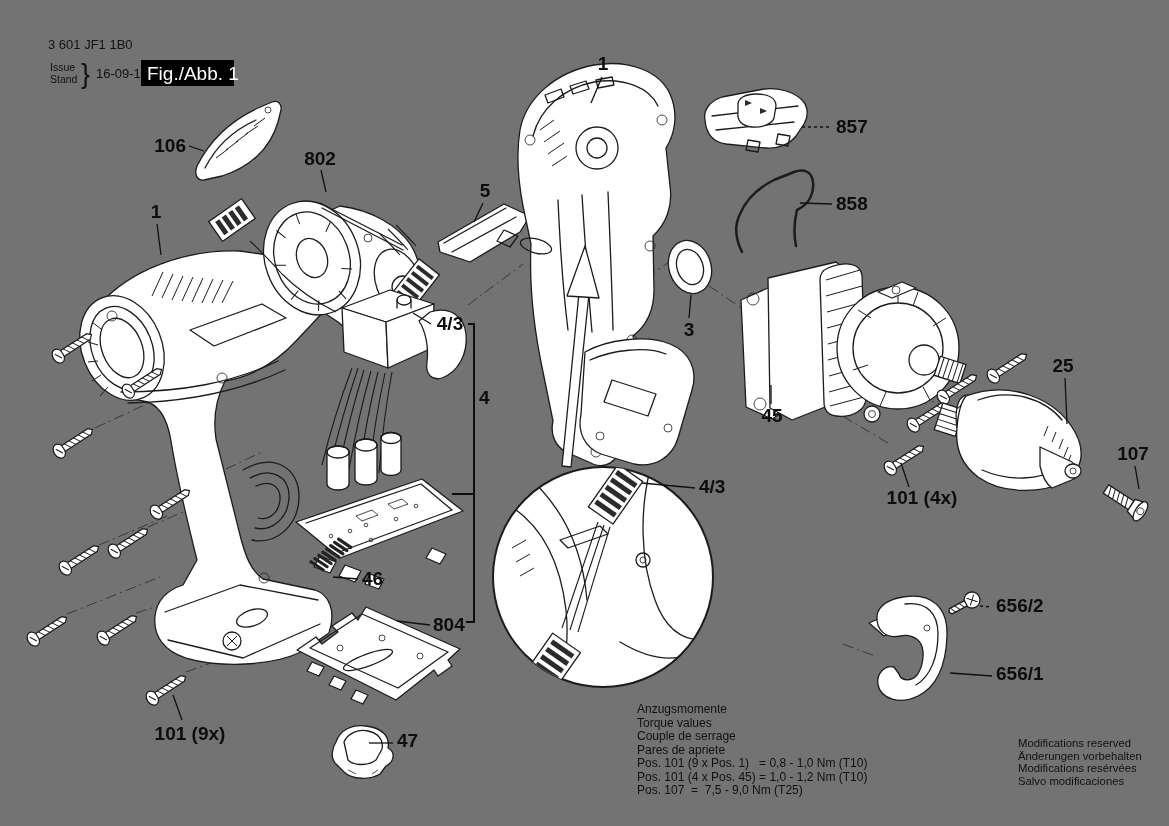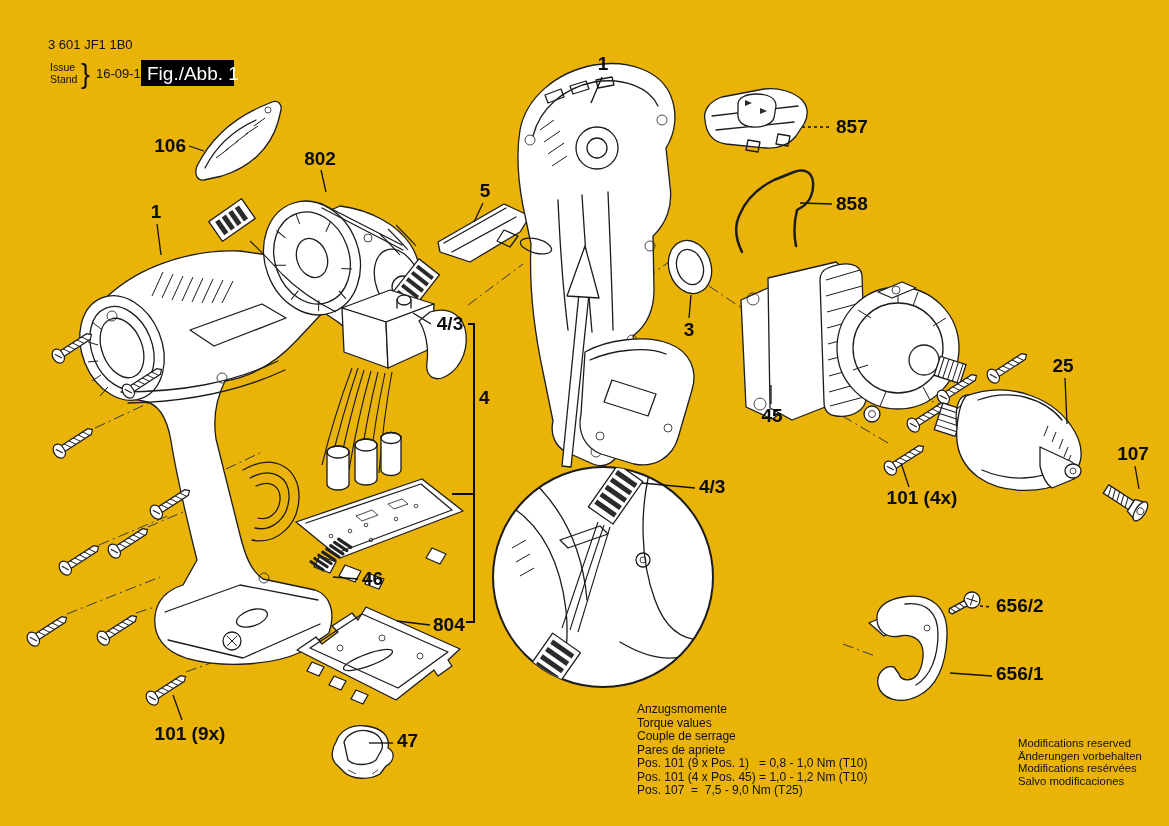--- a/index.html
+++ b/index.html
@@ -1,16 +1,16 @@
 <!DOCTYPE html>
 <html><head>
 <meta charset="utf-8">
 <style>
   html,body{margin:0;padding:0;background:#fff;}
-  .page{position:relative;width:1169px;height:826px;background:#eab308;overflow:hidden;
+  .page{position:relative;width:1169px;height:826px;background:#737373;overflow:hidden;
         font-family:"Liberation Sans",sans-serif;}
   svg{position:absolute;left:0;top:0;}
   
   .ln{stroke:#1c1c1c;stroke-width:1.3;fill:none;stroke-linecap:round;stroke-linejoin:round;}
   .thin{stroke:#1c1c1c;stroke-width:.8;fill:none;}
   .fw{stroke:#1c1c1c;stroke-width:1.3;fill:#ffffff;stroke-linejoin:round;}
   .hatch{stroke:#1c1c1c;stroke-width:1;fill:none;}
   .dark{fill:#2b2b2b;stroke:none;}
   .wire{stroke:#1c1c1c;stroke-width:1.1;fill:none;}
   .thick{stroke:#1c1c1c;stroke-width:2.5;fill:none;stroke-linecap:round;stroke-linejoin:round;}

